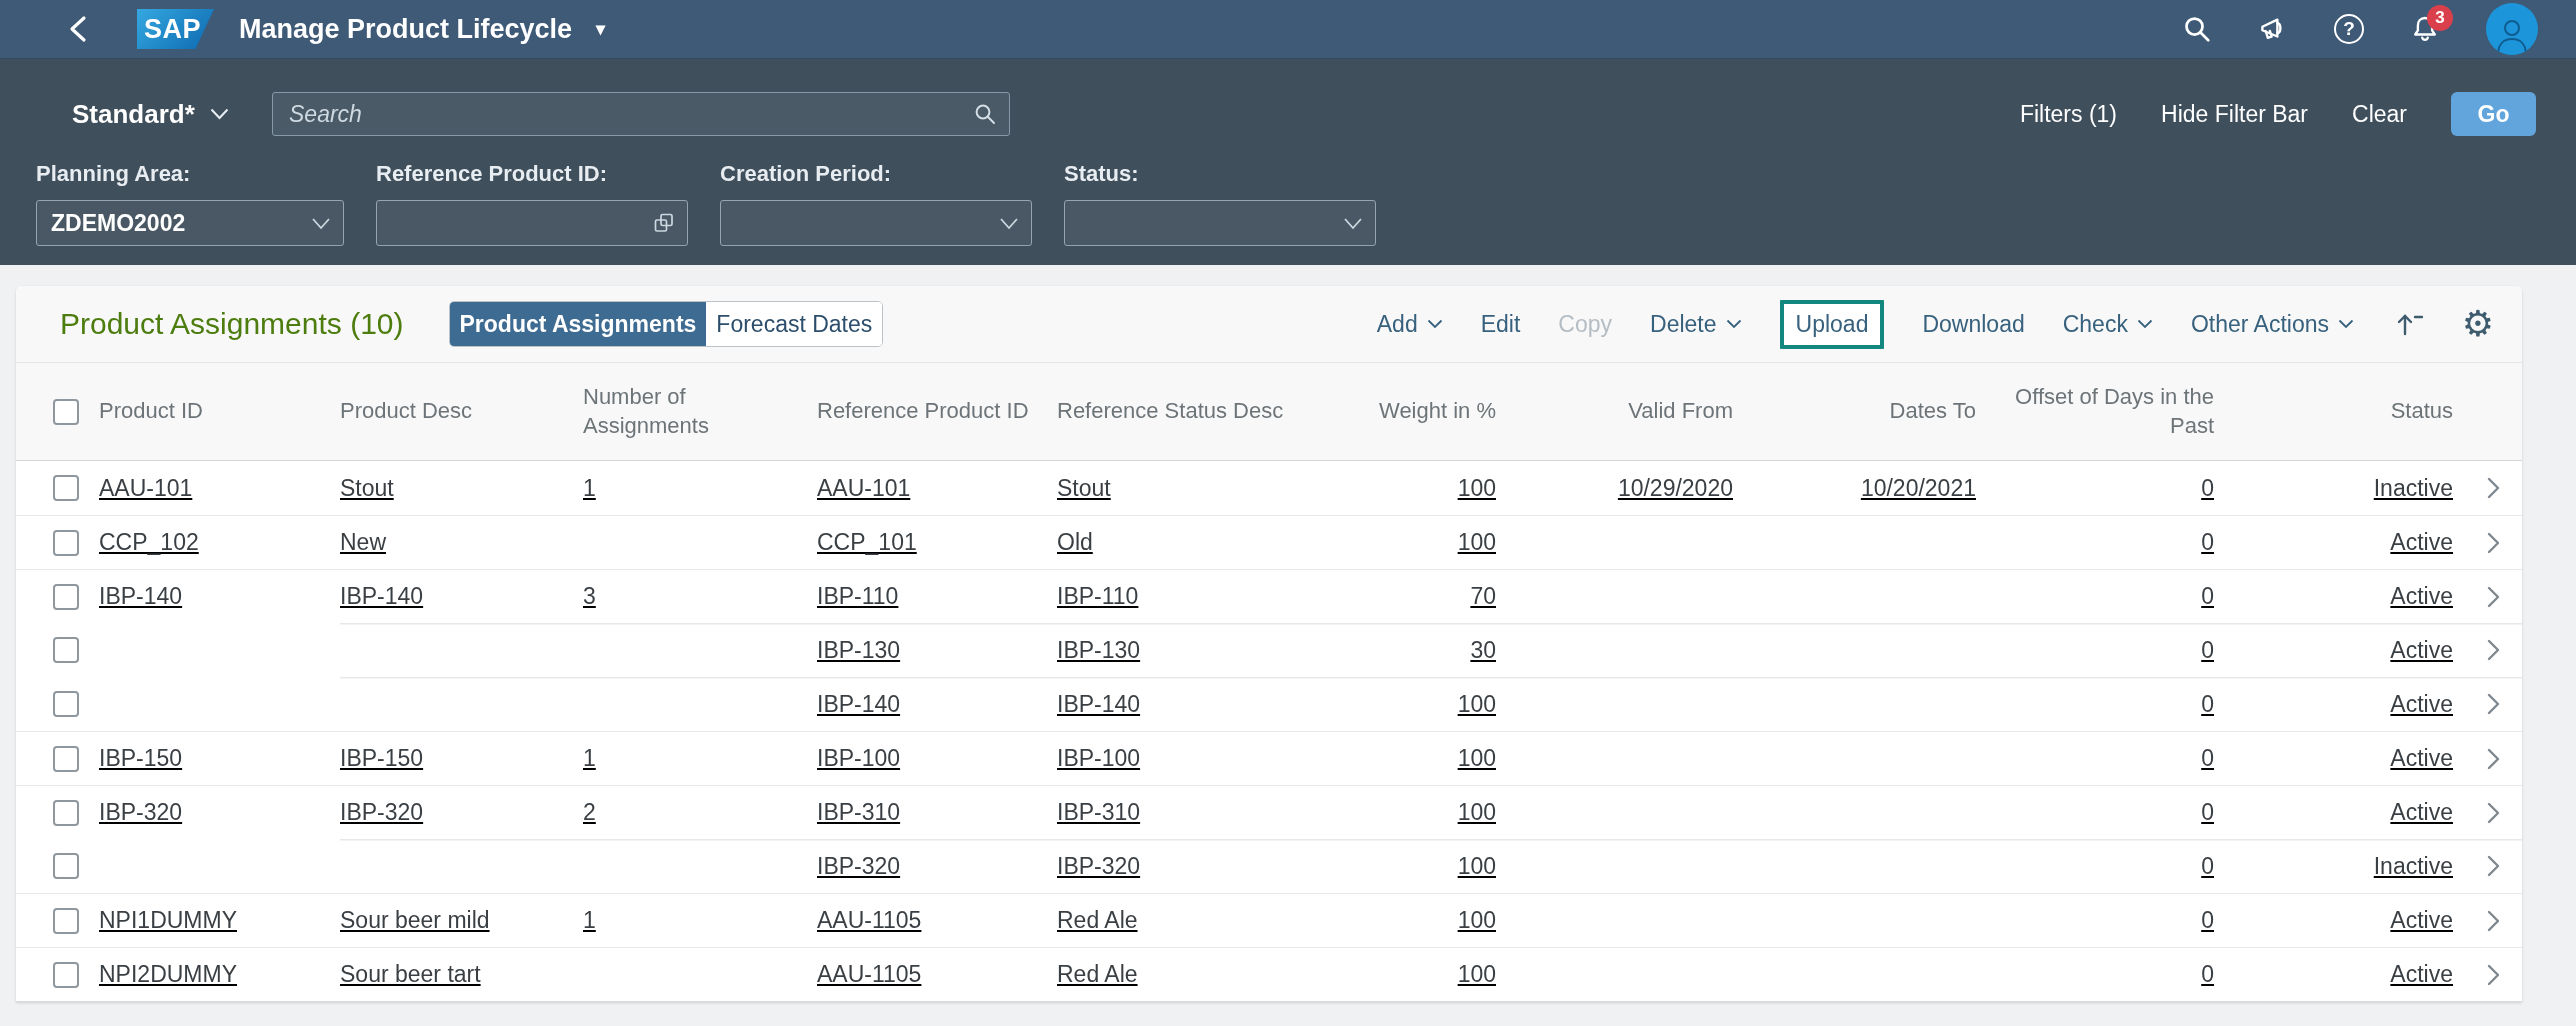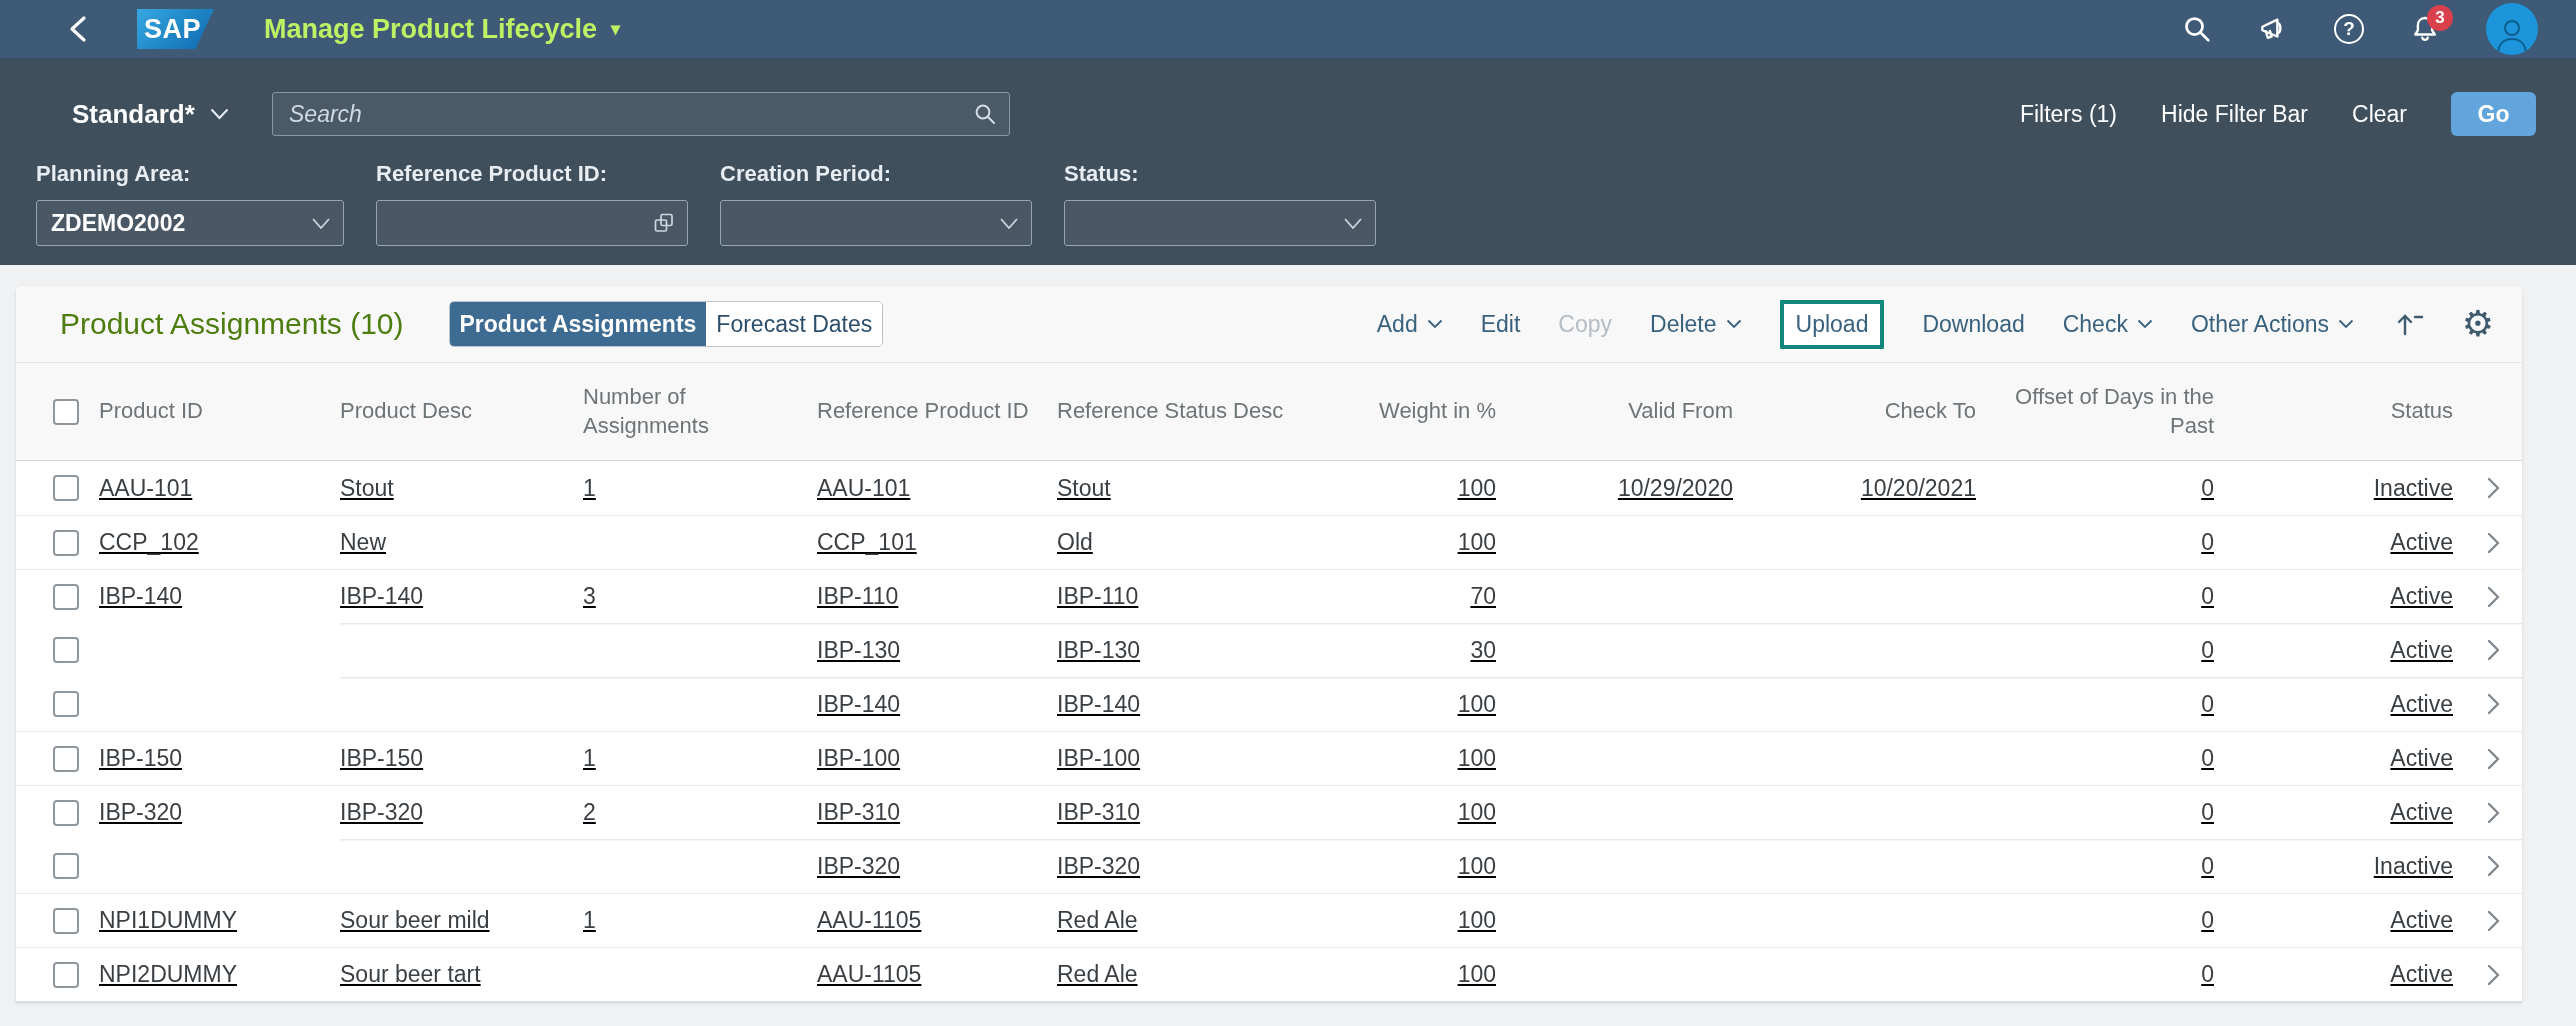--- a/index.html
+++ b/index.html
@@ -9,21 +9,21 @@
 
   
   .shell { height:59px; background:#3e5a77; display:flex; align-items:center;
            border-bottom:1px solid rgba(0,0,0,.18); position:relative; z-index:3; }
   .back-btn { margin-left:65px; width:26px; height:30px; color:#fff; cursor:pointer; }
   .sap-logo { margin-left:46px; width:77px; height:40px;
               background:linear-gradient(135deg,#35a8e0 0%,#1272b6 85%);
               clip-path:polygon(0 0,100% 0,76% 100%,0 100%);
               display:flex; align-items:center; }
   .sap-logo span { color:#fff; font-weight:700; font-size:27px; letter-spacing:0.5px; margin-left:7px; }
-  .shell-title { margin-left:50px; color:#bef264; font-size:27px; font-weight:700; display:flex; align-items:center; gap:14px; cursor:pointer; }
+  .shell-title { margin-left:25px; color:#ffffff; font-size:27px; font-weight:700; display:flex; align-items:center; gap:24px; cursor:pointer; }
   .shell-title .caret { font-size:18px; line-height:1; }
   .shell-right { margin-left:auto; display:flex; align-items:center; gap:46px; margin-right:38px; }
   .shell-ic { width:30px; height:30px; color:#fff; cursor:pointer; position:relative; }
   .shell-ic svg { width:100%; height:100%; display:block; }
   .qmark-wrap { width:30px; height:30px; border:2px solid #fff; border-radius:50%;
                 display:flex; align-items:center; justify-content:center; color:#fff;
                 font-size:19px; font-weight:700; cursor:pointer; }
   .bell-wrap { position:relative; }
   .badge { position:absolute; top:-9px; right:-13px; min-width:26px; height:26px; border-radius:13px;
            background:#d9404b; color:#fff; font-size:17px; font-weight:700;
@@ -299,21 +299,21 @@
           <div>
             <div class="checkbox"></div>
           </div>
           <div class="hcell">Product ID</div>
           <div class="hcell">Product Desc</div>
           <div class="hcell">Number of Assignments</div>
           <div class="hcell">Reference Product ID</div>
           <div class="hcell">Reference Status Desc</div>
           <div class="hcell ra">Weight in %</div>
           <div class="hcell ra">Valid From</div>
-          <div class="hcell ra">Check To</div>
+          <div class="hcell ra">Dates To</div>
           <div class="hcell ra">Offset of Days in the Past</div>
           <div class="hcell ra">Status</div>
           <div></div>
         </div>
       <div class="tbody" id="table-body">
           <div class="grid row first">
             <div>
               <div class="checkbox"></div>
             </div>
             <div class="cell c-pid">AAU-101</div>

